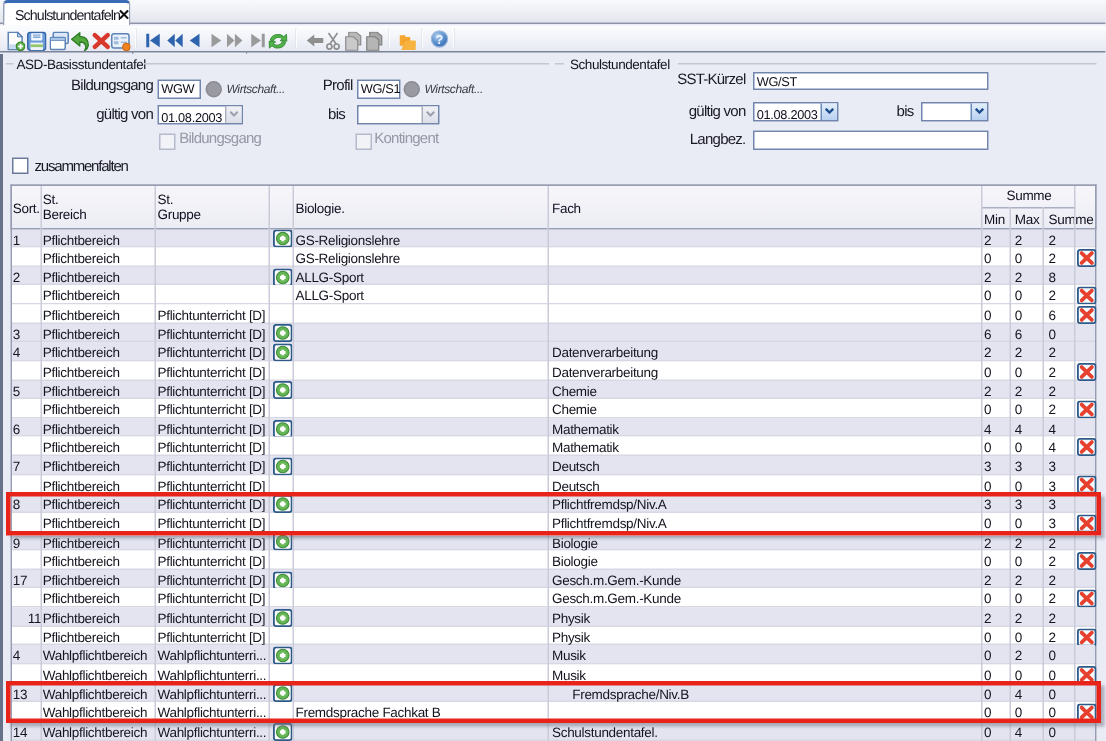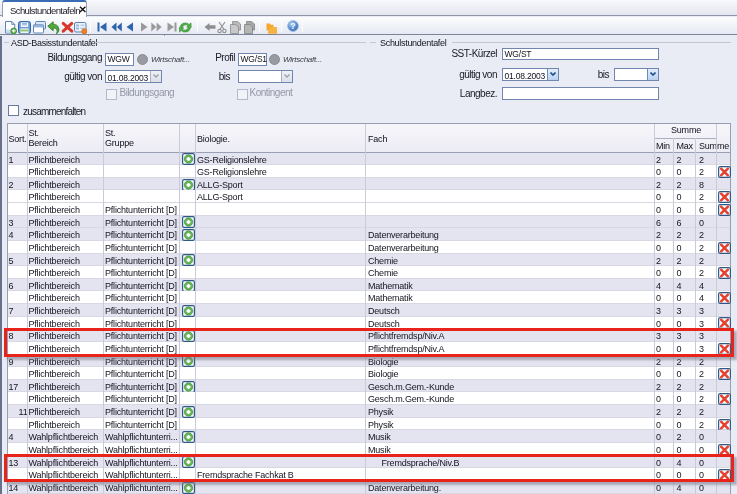--- a/index.html
+++ b/index.html
@@ -539,21 +539,21 @@
     <span class="ct" style="left:691.5px">0</span>
     <svg class="xbtn" style="left:710px;top:0.8px" width="13" height="12" viewBox="0 0 13 12">
       <rect x="0.6" y="0.6" width="11.8" height="10.8" rx="1.6" fill="#f6fcff" stroke="#2d5a88" stroke-width="1.2"></rect>
       <path d="M3.1 2.7 L9.9 9.3 M9.9 2.7 L3.1 9.3" stroke="#e6402e" stroke-width="2.5" stroke-linecap="round"></path>
     </svg>
   </div>
 <div class="trow" style="top:480.88px;height:12.63px;background:#e3e4f0">
     <span class="ct" style="left:1.0px">14</span>
     <span class="ct" style="left:21.0px">Wahlpflichtbereich</span>
     <span class="ct" style="left:97.5px">Wahlpflichtunterri...</span>
-    <span class="ct" style="left:360.5px">Datenverarbeitung.</span>
+    <span class="ct" style="left:360.5px">Schulstundentafel.</span>
     <span class="ct" style="left:648.5px">0</span>
     <span class="ct" style="left:669.0px">4</span>
     <span class="ct" style="left:691.5px">0</span>
     <svg class="pbtn" style="left:174.5px;top:0.8px" width="13" height="12" viewBox="0 0 13 12">
       <rect x="0.6" y="0.6" width="11.8" height="10.8" rx="1.6" fill="#fdfdff" stroke="#2d5a88" stroke-width="1.2"></rect>
       <circle cx="6.5" cy="6" r="4.2" fill="#67b656" stroke="#3e8c3a" stroke-width="0.7"></circle>
       <path d="M6.5 4.1 v3.8 M4.6 6 h3.8" stroke="#fff" stroke-width="1.9"></path>
     </svg>
   </div>
 <div id="thead"></div>

